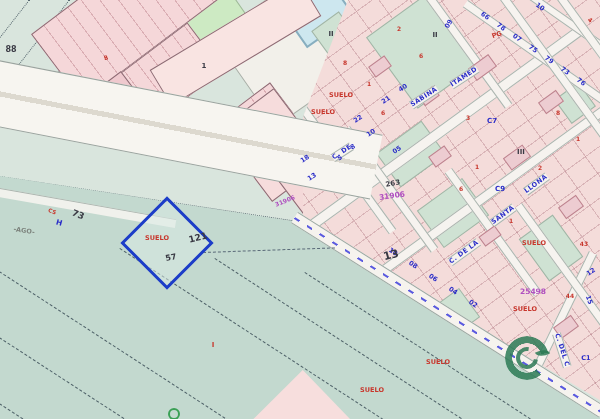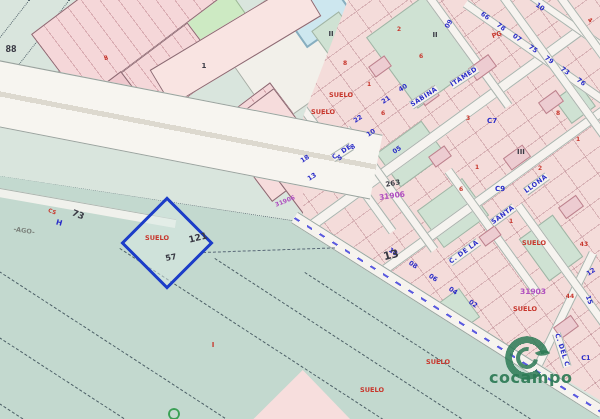--- a/index.html
+++ b/index.html
@@ -167,21 +167,21 @@
       <span class="lbl street" style="left: 562px; top: 350px; font-size: 6.5px; transform: translate(-50%, -50%) rotate(72deg);">C. DEL C</span>
       <span class="lbl gray" style="left: 24px; top: 231px; font-size: 6.5px; transform: translate(-50%, -50%) rotate(9deg);">-AGO-</span>
       <span class="lbl red" style="left: 341px; top: 95px; font-size: 6.5px; transform: translate(-50%, -50%) rotate(0deg);">SUELO</span>
       <span class="lbl red" style="left: 323px; top: 112px; font-size: 6.5px; transform: translate(-50%, -50%) rotate(0deg);">SUELO</span>
       <span class="lbl red" style="left: 157px; top: 238px; font-size: 6.5px; transform: translate(-50%, -50%) rotate(0deg);">SUELO</span>
       <span class="lbl red" style="left: 534px; top: 243px; font-size: 6.5px; transform: translate(-50%, -50%) rotate(0deg);">SUELO</span>
       <span class="lbl red" style="left: 525px; top: 309px; font-size: 6.5px; transform: translate(-50%, -50%) rotate(0deg);">SUELO</span>
       <span class="lbl red" style="left: 438px; top: 362px; font-size: 6.5px; transform: translate(-50%, -50%) rotate(0deg);">SUELO</span>
       <span class="lbl red" style="left: 372px; top: 390px; font-size: 6.5px; transform: translate(-50%, -50%) rotate(0deg);">SUELO</span>
       <span class="lbl magenta" style="left: 392px; top: 196px; font-size: 7.5px; transform: translate(-50%, -50%) rotate(-8deg);">31906</span>
-      <span class="lbl magenta" style="left: 533px; top: 292px; font-size: 7.5px; transform: translate(-50%, -50%) rotate(0deg);">31903</span>
+      <span class="lbl magenta" style="left: 533px; top: 292px; font-size: 7.5px; transform: translate(-50%, -50%) rotate(0deg);">25498</span>
       <span class="lbl magenta" style="left: 285px; top: 201px; font-size: 6px; transform: translate(-50%, -50%) rotate(-22deg);">31906</span>
       <span class="lbl dark" style="left: 198px; top: 238px; font-size: 9px; transform: translate(-50%, -50%) rotate(-14deg);">121</span>
       <span class="lbl dark" style="left: 171px; top: 258px; font-size: 8px; transform: translate(-50%, -50%) rotate(-12deg);">57</span>
       <span class="lbl blue" style="left: 403px; top: 88px; font-size: 6.5px; transform: translate(-50%, -50%) rotate(-33deg);">40</span>
       <span class="lbl blue" style="left: 386px; top: 100px; font-size: 6.5px; transform: translate(-50%, -50%) rotate(-33deg);">21</span>
       <span class="lbl blue" style="left: 358px; top: 119px; font-size: 6.5px; transform: translate(-50%, -50%) rotate(-33deg);">22</span>
       <span class="lbl blue" style="left: 371px; top: 133px; font-size: 6.5px; transform: translate(-50%, -50%) rotate(-33deg);">10</span>
       <span class="lbl blue" style="left: 353px; top: 147px; font-size: 6.5px; transform: translate(-50%, -50%) rotate(-33deg);">8</span>
       <span class="lbl blue" style="left: 340px; top: 158px; font-size: 6.5px; transform: translate(-50%, -50%) rotate(-33deg);">5</span>
       <span class="lbl blue" style="left: 397px; top: 150px; font-size: 6.5px; transform: translate(-50%, -50%) rotate(-33deg);">05</span>
@@ -232,15 +232,14 @@
       <span class="lbl dark" style="left: 391px; top: 255px; font-size: 11px; transform: translate(-50%, -50%) rotate(-15deg);">13</span>
       <span class="lbl dark" style="left: 331px; top: 34px; font-size: 7px; transform: translate(-50%, -50%) rotate(0deg);">II</span>
       <span class="lbl dark" style="left: 435px; top: 35px; font-size: 7px; transform: translate(-50%, -50%) rotate(0deg);">II</span>
       <span class="lbl dark" style="left: 521px; top: 152px; font-size: 7px; transform: translate(-50%, -50%) rotate(0deg);">III</span>
       <span class="lbl dark" style="left: 204px; top: 66px; font-size: 7px; transform: translate(-50%, -50%) rotate(0deg);">1</span>
     </div>
 
   <div class="wm wm-ring" style="position:absolute;"></div>
   <div class="wm wm-c"></div>
   <div class="wm wm-leaf"></div>
-  <div class="wm wm-text">cocampo</div>
 
 </div>
 
 </body></html>

